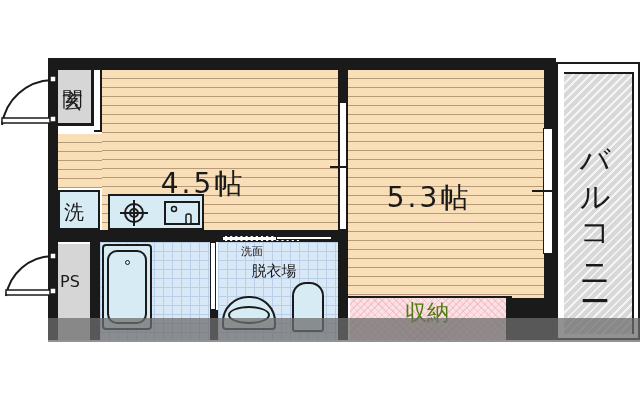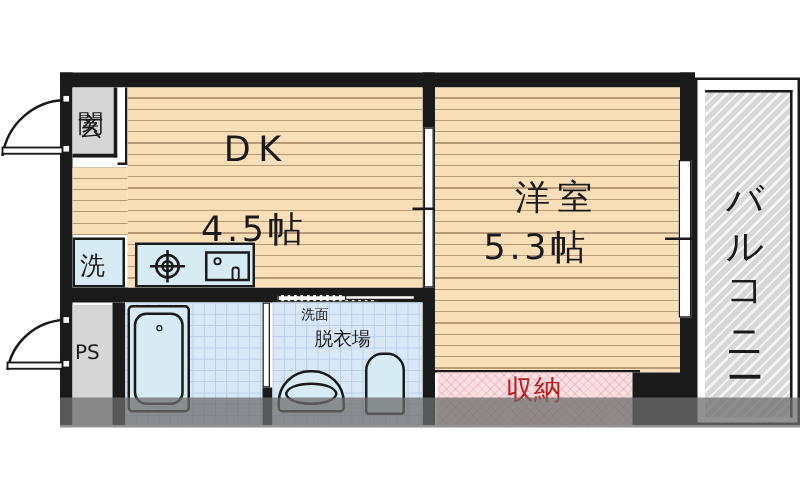--- a/index.html
+++ b/index.html
@@ -35,21 +35,20 @@
     <svg width="58" height="55">
       <path d="M52 10 A52 52 0 0 0 2 55" fill="none" stroke="#1a1a1a" stroke-width="2"></path>
       <rect x="2" y="48" width="50" height="5" fill="#fff" stroke="#1a1a1a" stroke-width="1.5"></rect>
       <rect x="50" y="6" width="6" height="6" fill="#fff" stroke="#1a1a1a" stroke-width="1.5"></rect>
       <rect x="50" y="46" width="6" height="6" fill="#fff" stroke="#1a1a1a" stroke-width="1.5"></rect>
     </svg>
   </div>
 
   <div class="abs floor" style="left:102px;top:70px;width:236px;height:160px;"></div>
   <div class="abs floor" style="left:58px;top:134px;width:44px;height:54px;"></div>
-  <div class="abs lbl" style="left:160px;top:106px;width:90px;font-size:28px;letter-spacing:6px;">DK</div>
   <div class="abs lbl" style="left:148px;top:148px;width:110px;font-size:28px;letter-spacing:3px;margin-top:22px;">4.5帖</div>
 
   <div class="abs win" style="left:339px;top:102px;width:8px;height:128px;"></div>
   <div class="abs" style="left:330px;top:166px;width:26px;height:2px;background:#1a1a1a;"></div>
 
   <div class="abs" style="left:58px;top:190px;width:42px;height:40px;background:#d6ebf3;border:2px solid #1a1a1a;">
     <div class="lbl" style="position:absolute;left:4px;top:10px;font-size:20px;">洗</div>
   </div>
 
   <div class="abs fixture" style="left:108px;top:194px;width:96px;height:36px;">
@@ -91,29 +90,28 @@
   <div class="abs lbl" style="left:222px;top:246px;width:60px;font-size:11px;">洗面</div>
   <div class="abs lbl" style="left:236px;top:264px;width:76px;font-size:15px;">脱衣場</div>
   <div class="abs" style="left:222px;top:296px;width:54px;height:34px;background:#d6ebf3;border:2px solid #1a1a1a;border-radius:26px 26px 4px 4px;">
     <div class="abs" style="left:4px;top:8px;width:42px;height:18px;border:2px solid #1a1a1a;border-radius:50%;"></div>
   </div>
   <div class="abs" style="left:292px;top:282px;width:32px;height:50px;background:#d6ebf3;border:2px solid #1a1a1a;border-radius:14px 14px 3px 3px;"></div>
   <div class="abs" style="left:222px;top:236px;width:80px;height:5px;background:#fff;border:1px dashed #1a1a1a;"></div>
   <div class="abs" style="left:276px;top:236px;width:56px;height:4px;background:#fff;border:1px solid #1a1a1a;"></div>
 
   <div class="abs floor" style="left:348px;top:70px;width:196px;height:228px;"></div>
-  <div class="abs lbl" style="left:396px;top:144px;width:100px;font-size:28px;letter-spacing:6px;">洋室</div>
   <div class="abs lbl" style="left:374px;top:184px;width:110px;font-size:28px;letter-spacing:3px;">5.3帖</div>
 
   <div class="abs win" style="left:543px;top:128px;width:10px;height:126px;"></div>
   <div class="abs" style="left:532px;top:190px;width:34px;height:2px;background:#1a1a1a;"></div>
 
   <div class="abs" style="left:348px;top:296px;width:164px;height:2px;background:#1a1a1a;"></div>
   <div class="abs pink" style="left:350px;top:298px;width:156px;height:42px;"></div>
-  <div class="abs lbl" style="left:392px;top:302px;width:70px;font-size:22px;color:#b91c1c;">収納</div>
+  <div class="abs lbl" style="left:392px;top:302px;width:70px;font-size:22px;color:#4d7c0f;">収納</div>
   <div class="abs wall" style="left:506px;top:298px;width:38px;height:42px;"></div>
 
   <div class="abs" style="left:556px;top:62px;width:84px;height:278px;background:#fff;border:2px solid #1a1a1a;">
     <div class="abs hatch" style="left:6px;top:8px;width:70px;height:262px;border-right:2px solid #1a1a1a;border-top:2px solid #1a1a1a;"></div>
     <div class="abs lbl" style="left:22px;top:62px;writing-mode:vertical-rl;font-size:30px;letter-spacing:6px;">バルコニー</div>
   </div>
 
   <div class="abs" style="left:48px;top:318px;width:592px;height:24px;background:rgba(110,110,110,0.75);"></div>
 
 </div>

